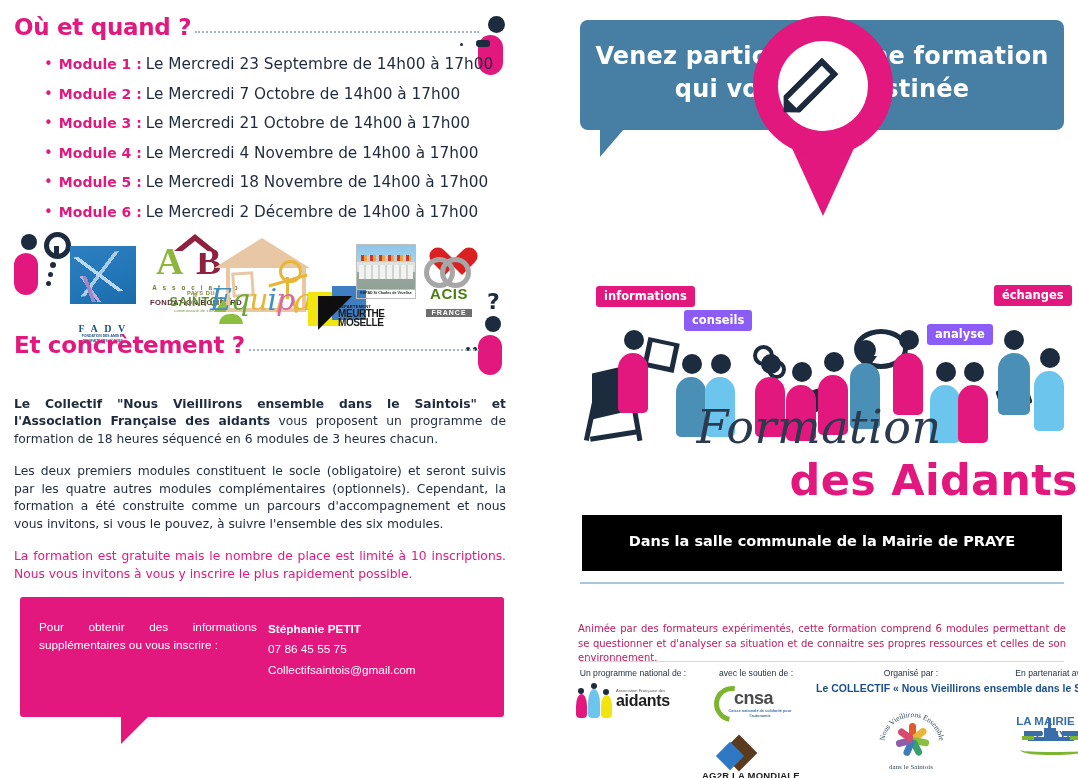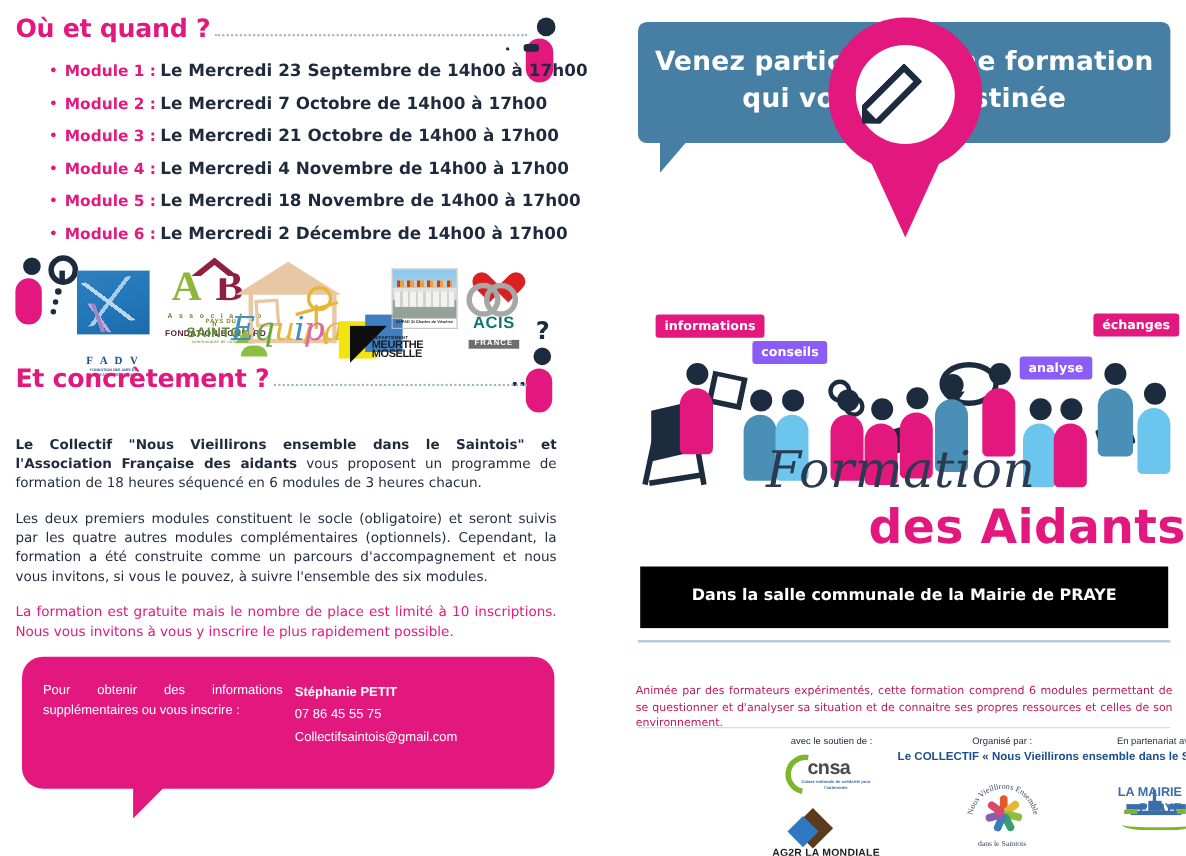--- a/index.html
+++ b/index.html
@@ -27,21 +27,21 @@
 
   
   .modules{position:absolute;left:44px;top:55px;width:470px;}
   .mod-row{
     display:flex;align-items:baseline;font-size:15.5px;
     margin-bottom:11.5px;white-space:nowrap;
     font-family:"DejaVu Sans", sans-serif;
   }
   .bullet{color:#e2187e;font-size:15px;margin-right:6px;line-height:1;}
   .mod-name{color:#e2187e;font-weight:bold;font-size:14px;margin-right:4px;}
-  .mod-date{color:#1f2b3d;font-size:15.3px;font-weight:bold;}
+  .mod-date{color:#1f2b3d;font-size:15.3px;}
 
   
   .figA{position:absolute;}
   .fig-head{border-radius:50%;background:#1d2b3e;}
   .fig-body{border-radius:40px;background:#e2187e;}
 
   
   .logos{position:absolute;left:8px;top:228px;width:530px;height:112px;}
   .logo{position:absolute;}
 
@@ -112,32 +112,32 @@
   .acis{left:410px;top:20px;width:62px;text-align:center;}
   .acis .hrt{position:relative;height:38px;}
   .acis .hrt .h1{position:absolute;left:10px;top:0;width:34px;height:30px;}
   .acis .hrt .h1:before,.acis .hrt .h1:after{content:"";position:absolute;top:0;width:17px;height:27px;background:#d92121;border-radius:17px 17px 0 0;}
   .acis .hrt .h1:before{left:17px;transform:rotate(-45deg);transform-origin:0 100%;}
   .acis .hrt .h1:after{left:17px;transform:rotate(45deg);transform-origin:100% 100%;}
   .acis .hrt .h2{position:absolute;left:6px;top:9px;width:46px;height:28px;}
   .acis .hrt .h2 i{position:absolute;width:21px;height:21px;border:5px solid #a7a7a7;border-radius:50%;}
   .acis .hrt .h2 i:first-child{left:0;}
   .acis .hrt .h2 i:last-child{left:16px;}
-  .acis .n1{font-size:15px;color:#0f766e;font-weight:bold;letter-spacing:0.5px;line-height:1;font-family:"Liberation Sans",sans-serif;}
+  .acis .n1{font-size:15px;color:#4d7c0f;font-weight:bold;letter-spacing:0.5px;line-height:1;font-family:"Liberation Sans",sans-serif;}
   .acis .n2{font-size:7px;color:#ffffff;background:#6e6e6e;display:inline-block;padding:0.5px 5px;font-weight:bold;letter-spacing:1px;margin-top:1px;}
 
   
   .body-txt{position:absolute;left:14px;top:396px;width:492px;}
   .p{font-size:12.3px;line-height:1.42;color:#1f2b3d;margin-bottom:15px;text-align:justify;
      font-family:"DejaVu Sans", sans-serif;}
   .p b{font-weight:bold;}
   .p.pink{color:#e2187e;}
 
   
-  .bubble{position:absolute;left:20px;top:597px;width:484px;height:120px;background:#e2187e;border-radius:19px;}
+  .bubble{position:absolute;left:20px;top:597px;width:484px;height:120px;background:#e2187e;border-radius:3px;}
   .bubble .tail{position:absolute;left:101px;top:119px;width:0;height:0;
     border-left:0px solid transparent;border-right:28px solid transparent;border-top:28px solid #e2187e;}
   .bubble .col-l{position:absolute;left:19px;top:22px;width:218px;color:#ffffff;font-size:11.8px;line-height:1.5;text-align:justify;}
   .bubble .col-r{position:absolute;left:248px;top:22px;width:220px;color:#ffffff;font-size:11.8px;line-height:1.72;}
   .bubble .col-r .nm{font-weight:bold;}
 
   
   .right{position:absolute;left:560px;top:0;width:518px;height:778px;}
 
   .blue-bubble{position:absolute;left:20px;top:20px;width:484px;height:110px;background:#467fa3;border-radius:8px;}
@@ -527,20 +527,37 @@
       <div class="bt">Dans la salle communale de la Mairie de PRAYE</div>
     </div>
     <div class="sepline"></div>
 
     <div class="desc">Animée par des formateurs expérimentés, cette formation comprend 6 modules permettant de se questionner et d'analyser sa situation et de connaitre ses propres ressources et celles de son environnement.</div>
 
     <div class="sepline2"></div>
 
     <div class="footer">
 
+      <div class="fcol f1">
+        <div class="lab">Un programme national de :</div>
+        <div class="afa">
+          <div class="grp">
+            <span style="left:0;top:8px;width:11px;height:24px;background:#e2187e;"></span>
+            <span style="left:12px;top:3px;width:12px;height:29px;background:#6cc5ed;"></span>
+            <span style="left:25px;top:9px;width:11px;height:23px;background:#f2e50f;"></span>
+            <span style="left:2px;top:2px;width:6px;height:6px;border-radius:50%;background:#1d2b3e;"></span>
+            <span style="left:15px;top:-3px;width:6px;height:6px;border-radius:50%;background:#1d2b3e;"></span>
+            <span style="left:27px;top:3px;width:6px;height:6px;border-radius:50%;background:#1d2b3e;"></span>
+          </div>
+          <div class="wd">
+            <div class="w1">Association Française des</div>
+            <div class="w2">aidants</div>
+          </div>
+        </div>
+      </div>
 
       <div class="fcol f2">
         <div class="lab">avec le soutien de :</div>
         <div class="cnsa">
           <div class="swoosh"></div>
           <div class="nm">cnsa</div>
           <div class="sb">Caisse nationale de solidarité pour l'autonomie</div>
         </div>
         <div class="ag2r">
           <div class="dia"></div>

